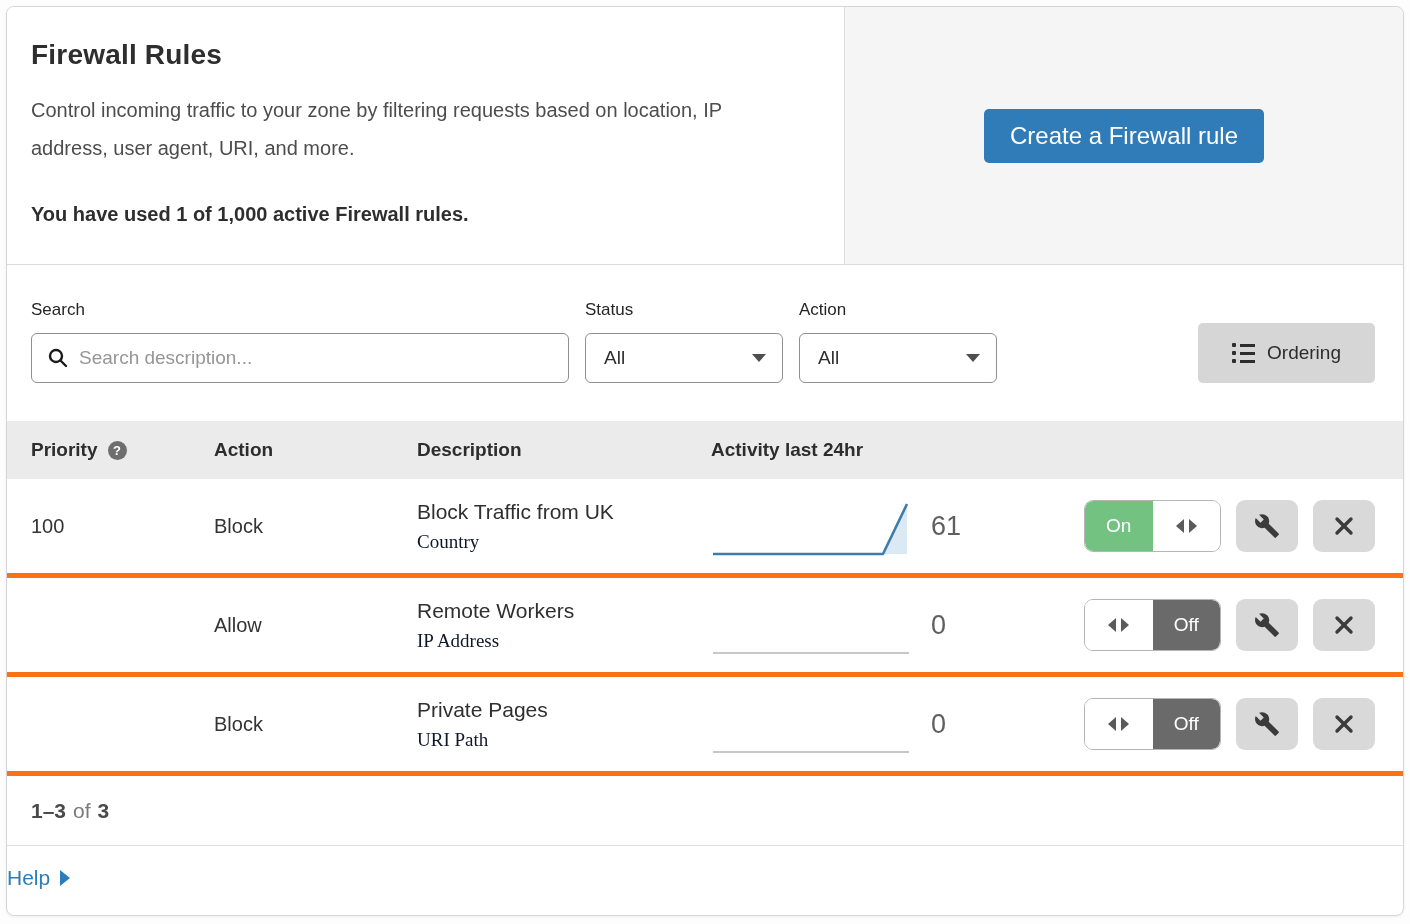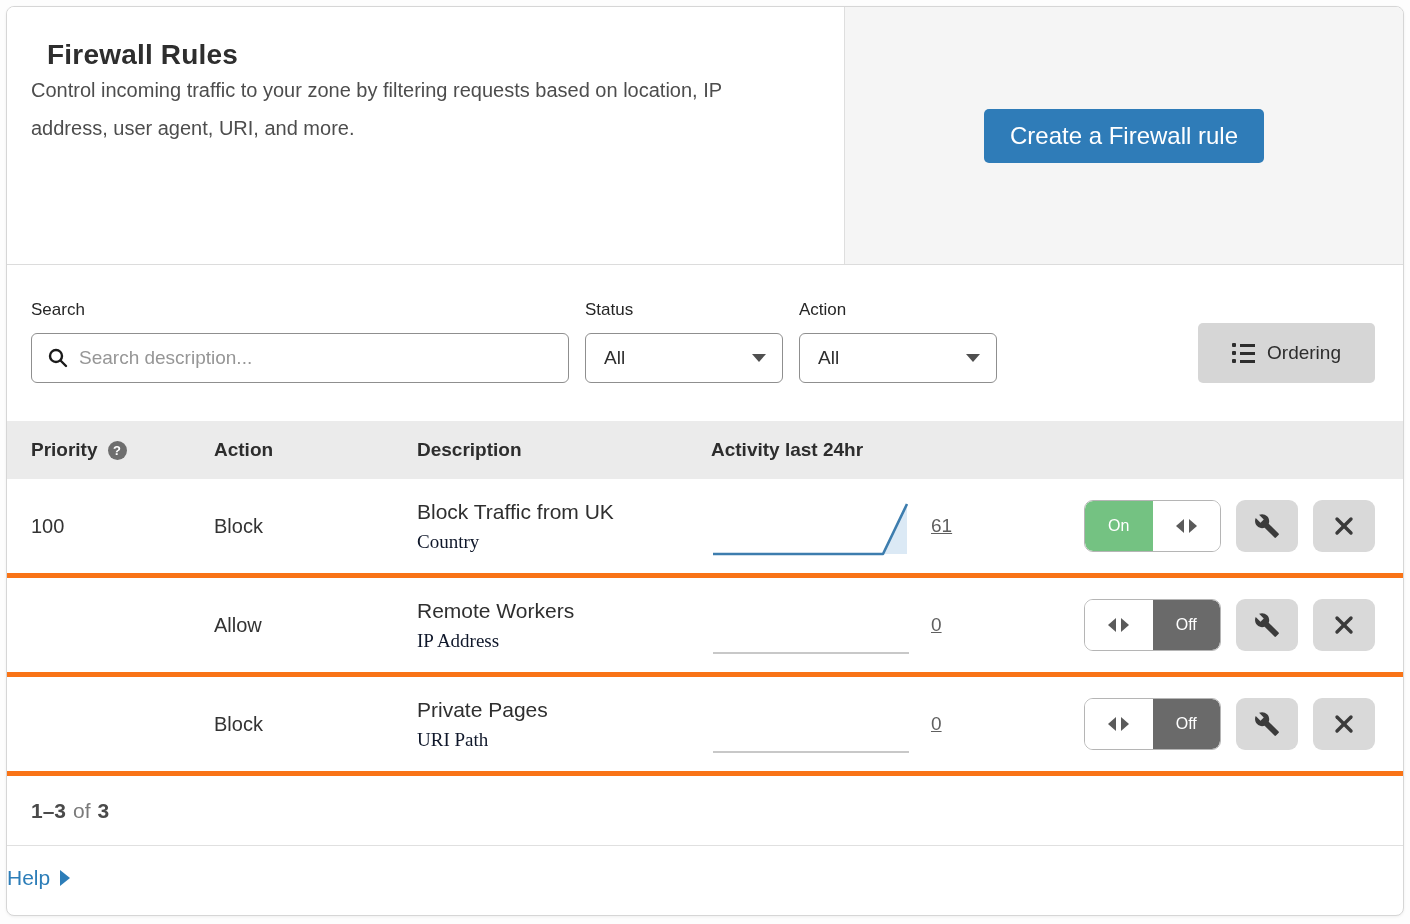--- a/index.html
+++ b/index.html
@@ -17,23 +17,23 @@
     background: #fff;
     border: 1px solid #d6d6d6;
     border-radius: 8px;
     overflow: hidden;
     box-shadow: 0 1px 3px rgba(0,0,0,0.06);
   }
 
   
   .header { display: flex; height: 258px; border-bottom: 1px solid #dcdcdc; }
   .header-left { width: 837px; padding: 32px 40px 0 24px; background: #fff; }
-  .header-left h1 { font-size: 28px; font-weight: bold; color: #2e2e2e; letter-spacing: 0.2px; margin-left: 16px; }
+  .header-left h1 { font-size: 28px; font-weight: bold; color: #2e2e2e; letter-spacing: 0.2px; }
   .header-left .desc {
-    font-size: 20px; line-height: 38px; color: #4d4d4d; max-width: 770px;
+    margin-top: 20px; font-size: 20px; line-height: 38px; color: #4d4d4d; max-width: 770px;
   }
   .header-left .usage { margin-top: 36px; font-size: 20px; font-weight: bold; color: #2e2e2e; }
   .header-right {
     flex: 1; background: #f5f5f5; border-left: 1px solid #dedede;
     display: flex; align-items: center; justify-content: center;
   }
   .btn-primary {
     background: #2f7cb8; color: #fff; border: none; border-radius: 5px;
     font-family: "Liberation Sans", sans-serif;
     font-size: 24px; padding: 13px 26px; cursor: pointer;
@@ -95,33 +95,33 @@
   .trow {
     display: flex; align-items: center; height: 99px; border-bottom: 5px solid #f97316;
     background: #fff;
   }
   .cell-priority { width: 207px; padding-left: 24px; font-size: 20px; color: #333; }
   .cell-action   { width: 203px; font-size: 20px; color: #333; }
   .cell-desc     { width: 294px; }
   .cell-desc .desc-title { font-size: 21px; color: #2f2f2f; margin-bottom: 7px; }
   .cell-desc .desc-sub   { font-size: 19px; color: #0f172a; font-family: Liberation Serif, serif; }
   .cell-spark    { width: 220px; display: flex; align-items: center; }
-  .cell-count    { width: 90px; font-size: 19px; color: #5f5f5f; text-decoration: underline; }
+  .cell-count    { width: 90px; font-size: 27px; color: #5f5f5f; }
   .cell-controls {
     flex: 1; display: flex; align-items: center; justify-content: flex-end;
     gap: 15px; padding-right: 28px;
   }
 
   
   .toggle {
     width: 137px; height: 52px; border: 1px solid #b5b5b5; border-radius: 9px;
     display: flex; overflow: hidden; background: #fff; cursor: pointer; flex: none;
   }
   .toggle .seg { flex: 1; display: flex; align-items: center; justify-content: center; }
-  .toggle .seg-label { font-size: 16px; color: #fff; }
+  .toggle .seg-label { font-size: 19px; color: #fff; }
   .toggle.on .seg-state  { background: #74c282; border-radius: 8px 0 0 8px; }
   .toggle.off .seg-state { background: #6a6a6a; border-radius: 0 8px 8px 0; }
   .toggle .seg-handle { background: #fff; gap: 5px; }
   .tri-left {
     width: 0; height: 0; border-top: 7px solid transparent; border-bottom: 7px solid transparent;
     border-right: 8px solid #5a5a5a;
   }
   .tri-right {
     width: 0; height: 0; border-top: 7px solid transparent; border-bottom: 7px solid transparent;
     border-left: 8px solid #5a5a5a;
@@ -152,20 +152,21 @@
 </style>
 </head>
 <body>
 
 <div class="card">
 
   <div class="header">
     <div class="header-left">
       <h1>Firewall Rules</h1>
       <p class="desc">Control incoming traffic to your zone by filtering requests based on location, IP address, user agent, URI, and more.</p>
+      <p class="usage">You have used 1 of 1,000 active Firewall rules.</p>
     </div>
     <div class="header-right">
       <button class="btn-primary">Create a Firewall rule</button>
     </div>
   </div>
 
   <div class="filters">
     <div class="filter-group search-group">
       <span class="filter-label">Search</span>
       <div class="search-box">

